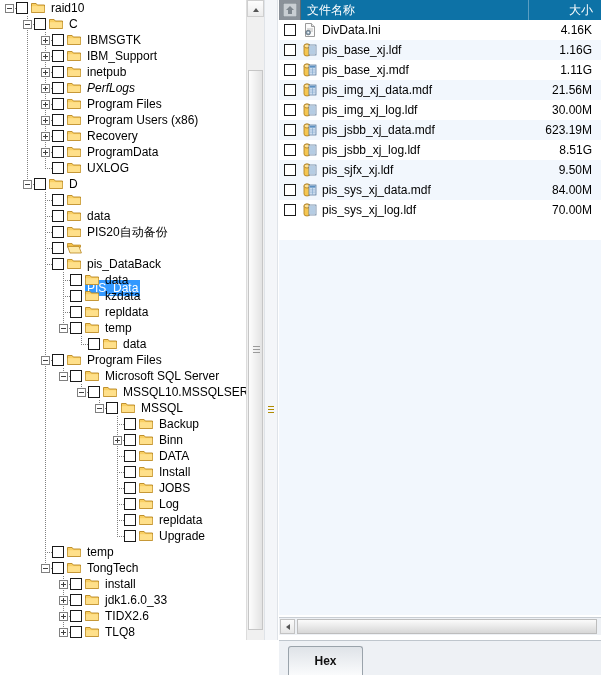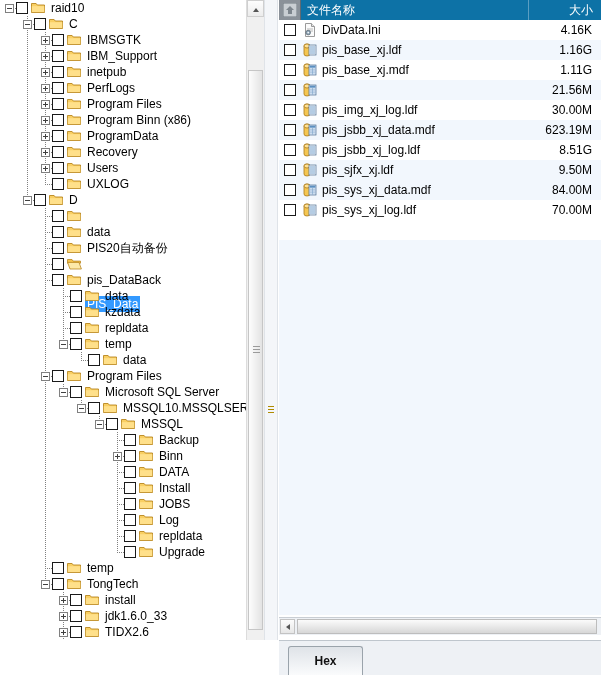--- a/index.html
+++ b/index.html
@@ -253,21 +253,21 @@
           <span class="vline" style="left: 45px; height: 16px;"></span>
           <span class="hline" style="left: 45px; width: 11px;"></span>
           <span class="exp plus" style="left: 41px;"></span>
           <span class="cb" style="left: 52px;"></span>
           <span class="folder" style="left: 67px;">
             <svg width="15" height="12" viewBox="0 0 15 12">
               <path d="M0.5 1.5 h4.6 l1.2 1.5 h7.2 v7.5 h-13z" fill="#f9cf63" stroke="#b9871f" stroke-width="0.9"></path>
               <path d="M0.8 4.2 h12.5 v5.9 h-12.5z" fill="#ffe08a" stroke="none"></path>
             </svg>
           </span>
-          <span class="tlabel" style="left: 85px;">PerfLogs</span>
+          <span class="tlabel" style="left: 85px; font-style: italic;">PerfLogs</span>
         </div>
         <div class="tree-row">
           <span class="vline" style="left: 27px;"></span>
           <span class="vline" style="left: 45px; height: 16px;"></span>
           <span class="hline" style="left: 45px; width: 11px;"></span>
           <span class="exp plus" style="left: 41px;"></span>
           <span class="cb" style="left: 52px;"></span>
           <span class="folder" style="left: 67px;">
             <svg width="15" height="12" viewBox="0 0 15 12">
               <path d="M0.5 1.5 h4.6 l1.2 1.5 h7.2 v7.5 h-13z" fill="#f9cf63" stroke="#b9871f" stroke-width="0.9"></path>
@@ -281,63 +281,49 @@
           <span class="vline" style="left: 45px; height: 16px;"></span>
           <span class="hline" style="left: 45px; width: 11px;"></span>
           <span class="exp plus" style="left: 41px;"></span>
           <span class="cb" style="left: 52px;"></span>
           <span class="folder" style="left: 67px;">
             <svg width="15" height="12" viewBox="0 0 15 12">
               <path d="M0.5 1.5 h4.6 l1.2 1.5 h7.2 v7.5 h-13z" fill="#f9cf63" stroke="#b9871f" stroke-width="0.9"></path>
               <path d="M0.8 4.2 h12.5 v5.9 h-12.5z" fill="#ffe08a" stroke="none"></path>
             </svg>
           </span>
-          <span class="tlabel" style="left: 85px;">Program Binn (x86)</span>
+          <span class="tlabel" style="left: 85px;">Program Users (x86)</span>
         </div>
         <div class="tree-row">
           <span class="vline" style="left: 27px;"></span>
           <span class="vline" style="left: 45px; height: 16px;"></span>
           <span class="hline" style="left: 45px; width: 11px;"></span>
           <span class="exp plus" style="left: 41px;"></span>
           <span class="cb" style="left: 52px;"></span>
           <span class="folder" style="left: 67px;">
             <svg width="15" height="12" viewBox="0 0 15 12">
               <path d="M0.5 1.5 h4.6 l1.2 1.5 h7.2 v7.5 h-13z" fill="#f9cf63" stroke="#b9871f" stroke-width="0.9"></path>
               <path d="M0.8 4.2 h12.5 v5.9 h-12.5z" fill="#ffe08a" stroke="none"></path>
             </svg>
           </span>
+          <span class="tlabel" style="left: 85px;">Recovery</span>
+        </div>
+        <div class="tree-row">
+          <span class="vline" style="left: 27px;"></span>
+          <span class="vline" style="left: 45px; height: 16px;"></span>
+          <span class="hline" style="left: 45px; width: 11px;"></span>
+          <span class="exp plus" style="left: 41px;"></span>
+          <span class="cb" style="left: 52px;"></span>
+          <span class="folder" style="left: 67px;">
+            <svg width="15" height="12" viewBox="0 0 15 12">
+              <path d="M0.5 1.5 h4.6 l1.2 1.5 h7.2 v7.5 h-13z" fill="#f9cf63" stroke="#b9871f" stroke-width="0.9"></path>
+              <path d="M0.8 4.2 h12.5 v5.9 h-12.5z" fill="#ffe08a" stroke="none"></path>
+            </svg>
+          </span>
           <span class="tlabel" style="left: 85px;">ProgramData</span>
-        </div>
-        <div class="tree-row">
-          <span class="vline" style="left: 27px;"></span>
-          <span class="vline" style="left: 45px; height: 16px;"></span>
-          <span class="hline" style="left: 45px; width: 11px;"></span>
-          <span class="exp plus" style="left: 41px;"></span>
-          <span class="cb" style="left: 52px;"></span>
-          <span class="folder" style="left: 67px;">
-            <svg width="15" height="12" viewBox="0 0 15 12">
-              <path d="M0.5 1.5 h4.6 l1.2 1.5 h7.2 v7.5 h-13z" fill="#f9cf63" stroke="#b9871f" stroke-width="0.9"></path>
-              <path d="M0.8 4.2 h12.5 v5.9 h-12.5z" fill="#ffe08a" stroke="none"></path>
-            </svg>
-          </span>
-          <span class="tlabel" style="left: 85px;">Recovery</span>
-        </div>
-        <div class="tree-row">
-          <span class="vline" style="left: 27px;"></span>
-          <span class="vline" style="left: 45px; height: 16px;"></span>
-          <span class="hline" style="left: 45px; width: 11px;"></span>
-          <span class="exp plus" style="left: 41px;"></span>
-          <span class="cb" style="left: 52px;"></span>
-          <span class="folder" style="left: 67px;">
-            <svg width="15" height="12" viewBox="0 0 15 12">
-              <path d="M0.5 1.5 h4.6 l1.2 1.5 h7.2 v7.5 h-13z" fill="#f9cf63" stroke="#b9871f" stroke-width="0.9"></path>
-              <path d="M0.8 4.2 h12.5 v5.9 h-12.5z" fill="#ffe08a" stroke="none"></path>
-            </svg>
-          </span>
-          <span class="tlabel" style="left: 85px;">Users</span>
         </div>
         <div class="tree-row">
           <span class="vline" style="left: 27px;"></span>
           <span class="vline" style="left: 45px; height: 9px;"></span>
           <span class="hline" style="left: 45px; width: 11px;"></span>
           <span class="cb" style="left: 52px;"></span>
           <span class="folder" style="left: 67px;">
             <svg width="15" height="12" viewBox="0 0 15 12">
               <path d="M0.5 1.5 h4.6 l1.2 1.5 h7.2 v7.5 h-13z" fill="#f9cf63" stroke="#b9871f" stroke-width="0.9"></path>
               <path d="M0.8 4.2 h12.5 v5.9 h-12.5z" fill="#ffe08a" stroke="none"></path>
@@ -807,20 +793,21 @@
           <span class="licon"><svg width="14" height="14" viewBox="0 0 14 14">
               <path d="M1 3 a3 2 0 0 1 6 0 v8 a3 2 0 0 1 -6 0z" fill="#f5c651" stroke="#a9781a" stroke-width="0.8"></path>
               <ellipse cx="4" cy="3" rx="3" ry="2" fill="#ffe193" stroke="#a9781a" stroke-width="0.8"></ellipse>
               <rect x="6" y="2" width="7" height="10" fill="#dce9f7" stroke="#4a6c8f" stroke-width="0.7"></rect>
               <rect x="6.6" y="2.7" width="5.8" height="2" fill="#5b8fc0"></rect>
               <line x1="6.6" y1="6.2" x2="12.4" y2="6.2" stroke="#7ca3c9" stroke-width="0.6"></line>
               <line x1="6.6" y1="8.0" x2="12.4" y2="8.0" stroke="#7ca3c9" stroke-width="0.6"></line>
               <line x1="6.6" y1="9.8" x2="12.4" y2="9.8" stroke="#7ca3c9" stroke-width="0.6"></line>
               <line x1="9.5" y1="5.0" x2="9.5" y2="11.6" stroke="#7ca3c9" stroke-width="0.6"></line>
             </svg></span>
+          <span class="lname">pis_img_xj_data.mdf</span>
           <span class="lsize">21.56M</span>
         </div>
         <div class="lrow odd">
           <span class="lcb"></span>
           <span class="licon"><svg width="14" height="14" viewBox="0 0 14 14">
               <path d="M1 3 a3 2 0 0 1 6 0 v8 a3 2 0 0 1 -6 0z" fill="#f5c651" stroke="#a9781a" stroke-width="0.8"></path>
               <ellipse cx="4" cy="3" rx="3" ry="2" fill="#ffe193" stroke="#a9781a" stroke-width="0.8"></ellipse>
               <rect x="6" y="2" width="7" height="10" fill="#f2f6fb" stroke="#4a6c8f" stroke-width="0.7"></rect>
               <line x1="7" y1="4" x2="12" y2="4" stroke="#5b8fc0" stroke-width="0.8"></line>
               <line x1="7" y1="6" x2="12" y2="6" stroke="#5b8fc0" stroke-width="0.8"></line>

